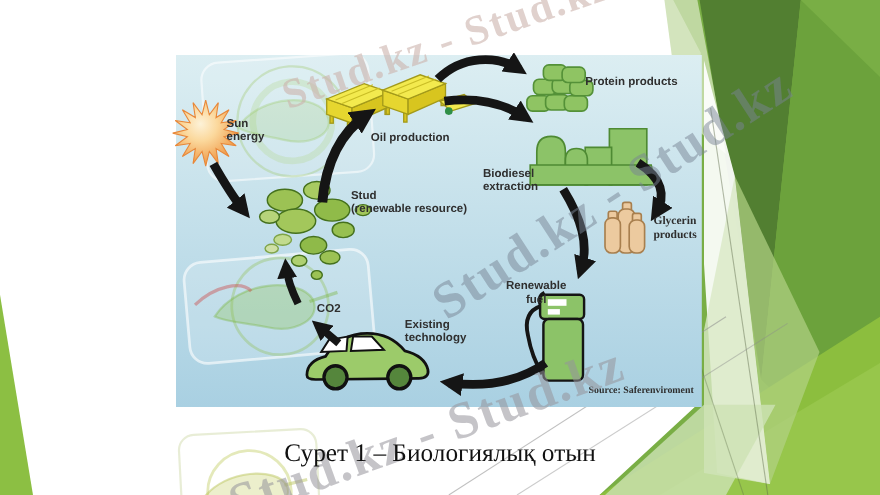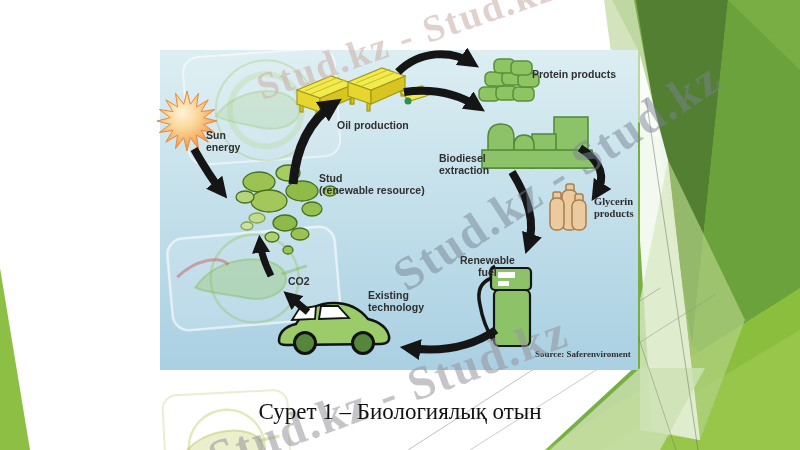--- a/index.html
+++ b/index.html
@@ -195,21 +195,21 @@
       <path d="M398,72 C420,50 452,50 472,63" stroke-width="8" marker-end="url(#ah)"></path>
       <path d="M404,92 C435,88 460,95 478,107" stroke-width="8" marker-end="url(#ah)"></path>
       <path d="M580,148 C602,162 606,178 596,194" stroke-width="8" marker-end="url(#ah)"></path>
       <path d="M512,172 C528,198 536,222 528,246" stroke-width="8" marker-end="url(#ah)"></path>
       <path d="M496,330 C470,348 438,352 408,348" stroke-width="8" marker-end="url(#ah)"></path>
       <path d="M308,312 L289,296" stroke-width="7" marker-end="url(#ah)"></path>
       <path d="M271,276 C264,262 261,252 260,242" stroke-width="7" marker-end="url(#ah)"></path>
     </g>
   </svg>
 
-  <div class="lbl" style="left:206px;top:106px;margin-top:23px;">Sun
+  <div class="lbl" style="left:206px;top:106px;">Sun
 energy</div>
   <div class="lbl" style="left:337px;top:119px;">Oil production</div>
   <div class="lbl" style="left:319px;top:172px;">Stud
 (renewable resource)</div>
   <div class="lbl" style="left:532px;top:68px;">Protein products</div>
   <div class="lbl" style="left:439px;top:152px;">Biodiesel
 extraction</div>
   <div class="lbl" style="left:594px;top:196px;font-family:Liberation Serif, serif;">Glycerin
 products</div>
   <div class="lbl" style="left:460px;top:254px;text-align:center;">Renewable

